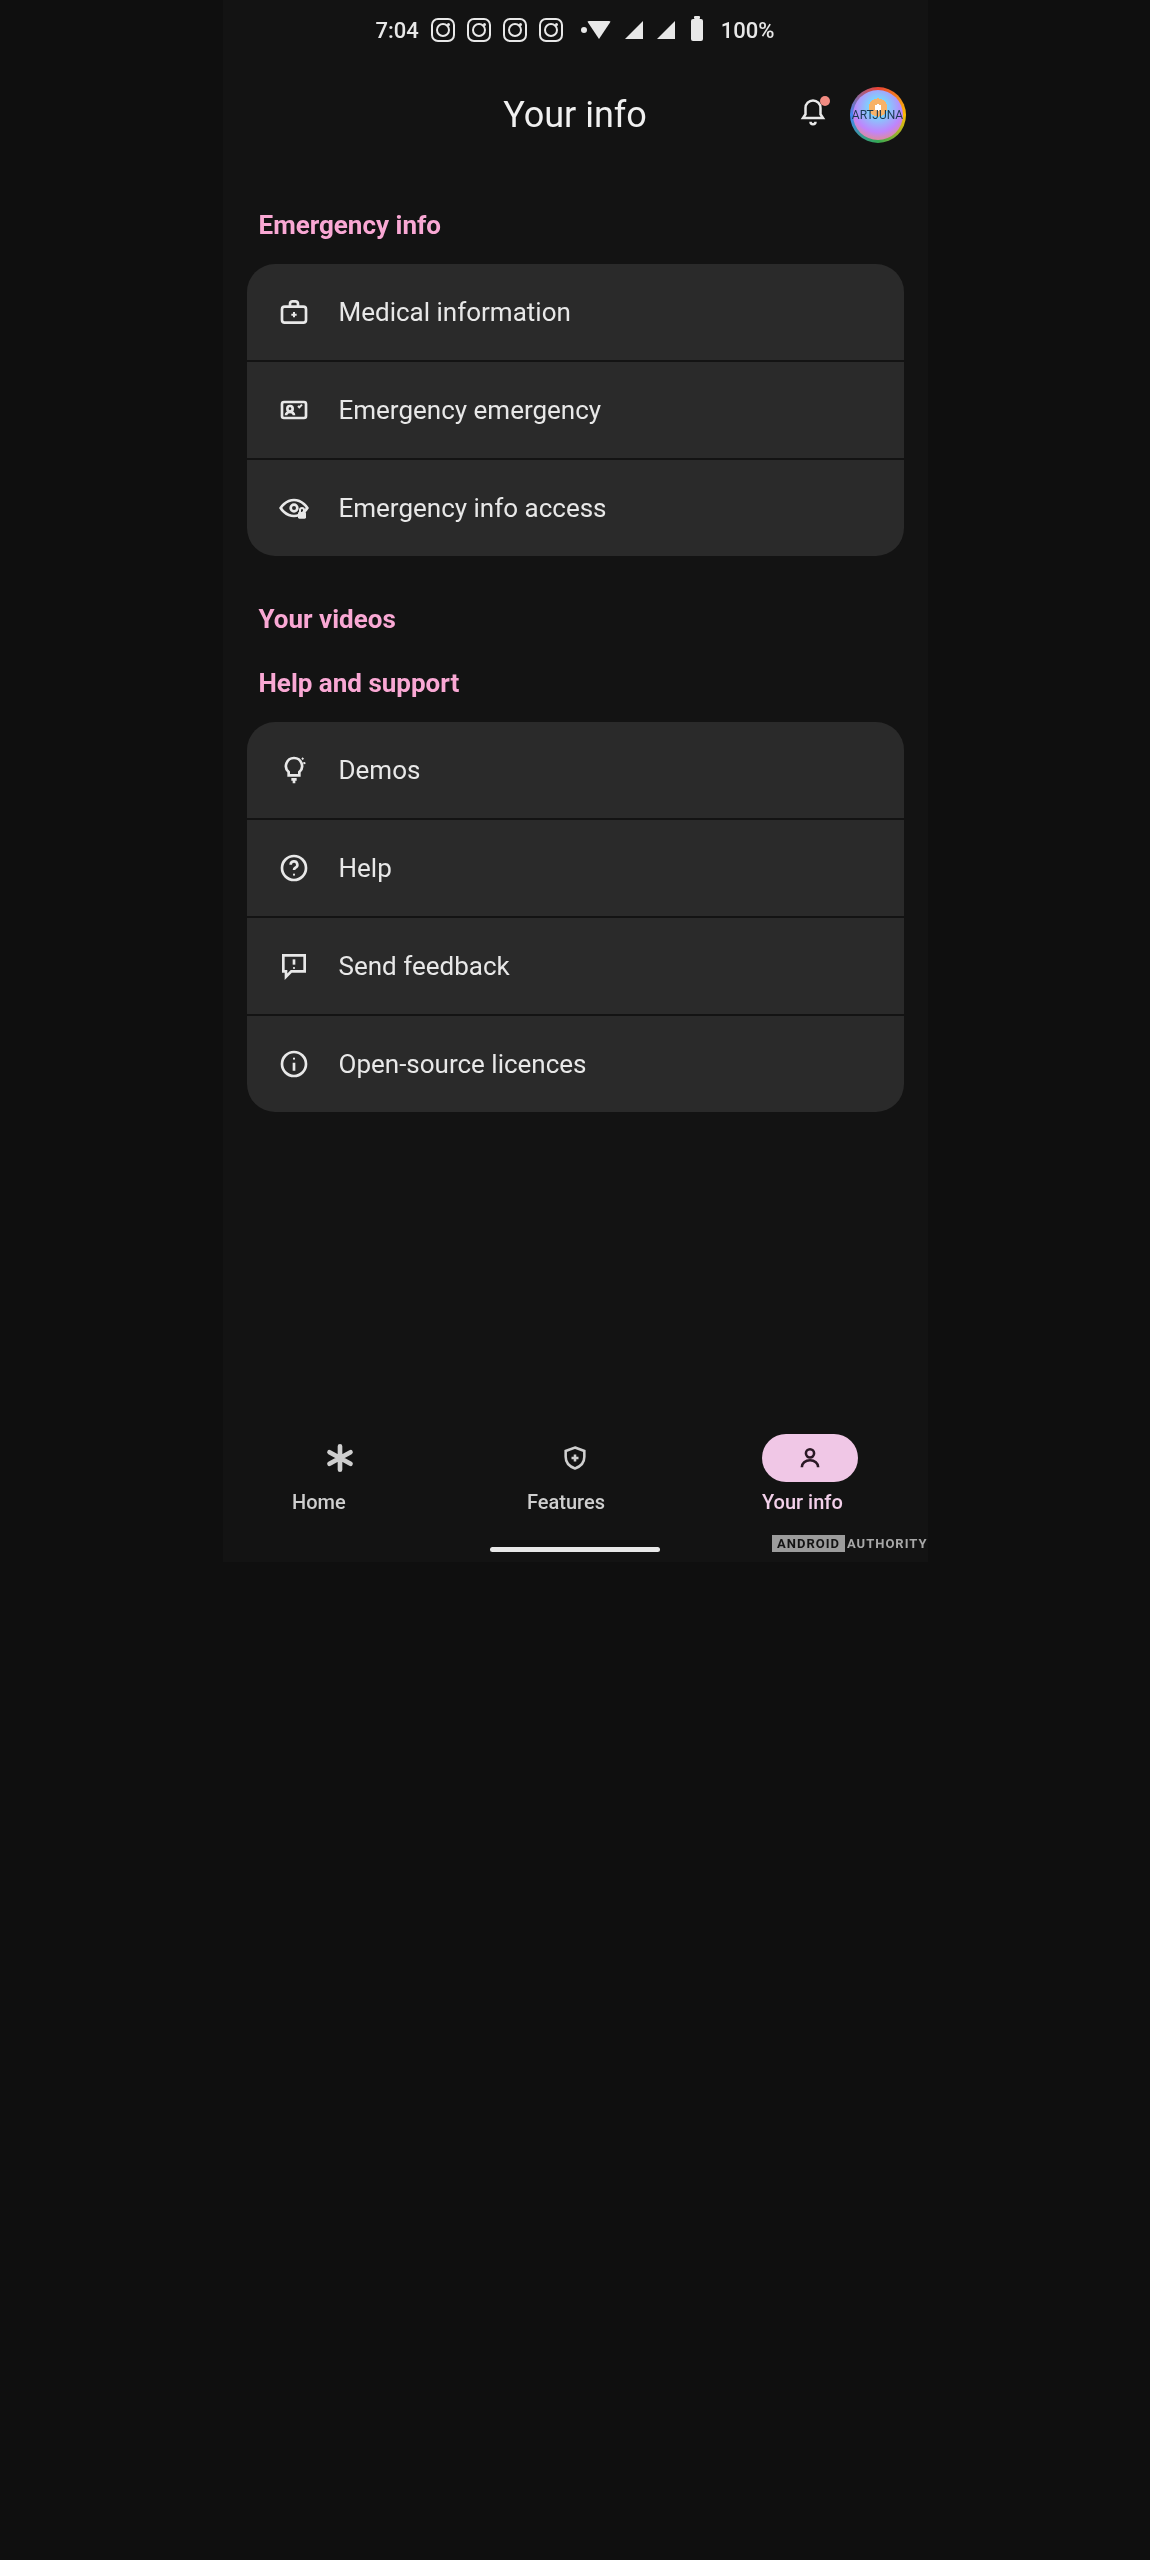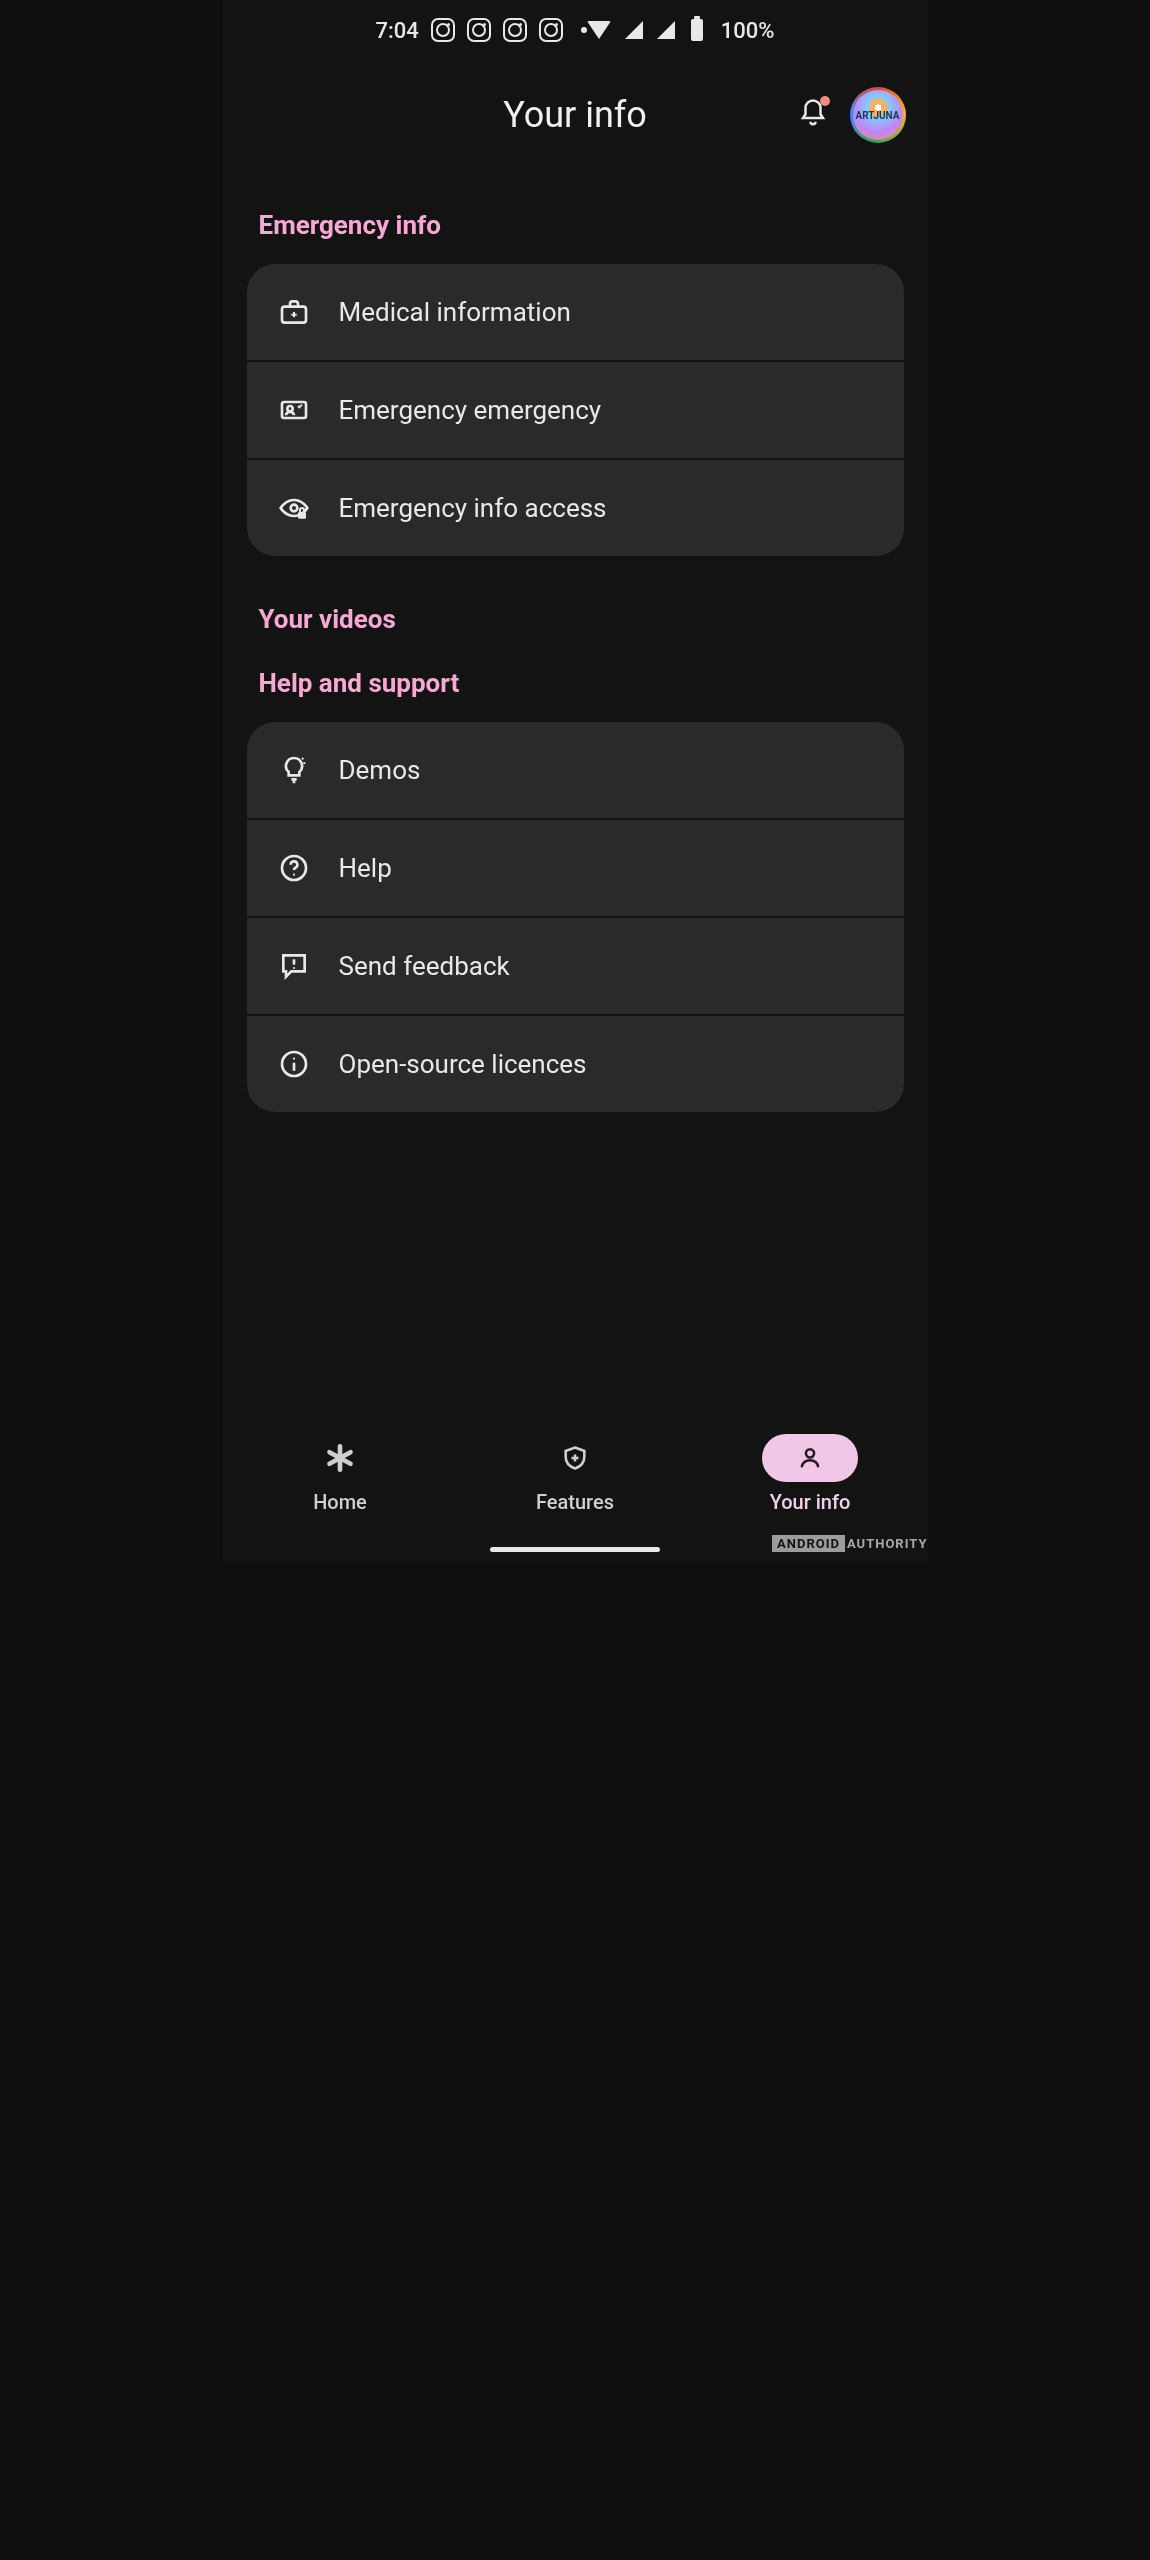--- a/index.html
+++ b/index.html
@@ -53,21 +53,21 @@
   .bell-dot { position:absolute; top:-2px; right:-2px; width:10px; height:10px; background:#f28b82; border-radius:50%; }
   .avatar {
     width:56px; height:56px; border-radius:50%;
     background: conic-gradient(#ea4335, #fbbc05, #34a853, #4285f4, #ea4335);
     padding:3px;
   }
   .avatar-inner {
     width:100%; height:100%; border-radius:50%;
     background: radial-gradient(circle at 50% 35%, #fff 0%, #fff 8%, #f7b267 8%, #f7b267 22%, #7dd3fc 22%, #c084fc 60%, #fb923c 100%);
     display:flex; align-items:center; justify-content:center;
-    font-size:10px; color:#1a3a52; font-weight:700;
+    font-size:12px; color:#1a3a52; font-weight:400;
   }
   
   .content { padding: 30px 24px 0 24px; }
   .section-header {
     font-size:26px; font-weight:700; color:#f9a8d4;
     padding: 10px 12px 24px 12px;
   }
   .card {
     background:#2a2a2a; border-radius:28px; overflow:hidden; margin-bottom:38px;
   }
@@ -81,21 +81,21 @@
   .list-item.muted { color:#9a9a9a; padding: 36px 56px; font-size:25px;}
   .icon-slot { width:34px; display:flex; justify-content:center; }
   .icon-slot svg { width:32px; height:32px; stroke:#e8e8e8; fill:none; stroke-width:2; }
   
   .bottom-nav {
     position:absolute; bottom:0; left:0; right:0; height:140px;
     display:flex; align-items:flex-start; justify-content:space-around;
     padding-top:12px;
     background:#131313;
   }
-  .nav-item { display:flex; flex-direction:column; align-items:center; gap:8px; font-size:20px; font-weight:500; color:#cfcfcf;}
+  .nav-item { display:flex; flex-direction:column; gap:8px; font-size:20px; font-weight:500; color:#cfcfcf;}
   .nav-item.active { color:#f3d0ea; }
   .nav-pill { width:96px; height:48px; border-radius:24px; display:flex; align-items:center; justify-content:center; }
   .nav-item.active .nav-pill { background:#f0c7e6; }
   .nav-item.active .nav-pill svg { stroke:#2a1825; }
   .nav-pill svg { width:28px; height:28px; stroke:#cfcfcf; fill:none; stroke-width:2.2; }
   .nav-home svg { fill:#cfcfcf; stroke:none;}
   
   .gesture-bar { position:absolute; bottom:10px; left:50%; transform:translateX(-50%); width:170px; height:5px; background:#e8e8e8; border-radius:3px; }
   
   .watermark {

